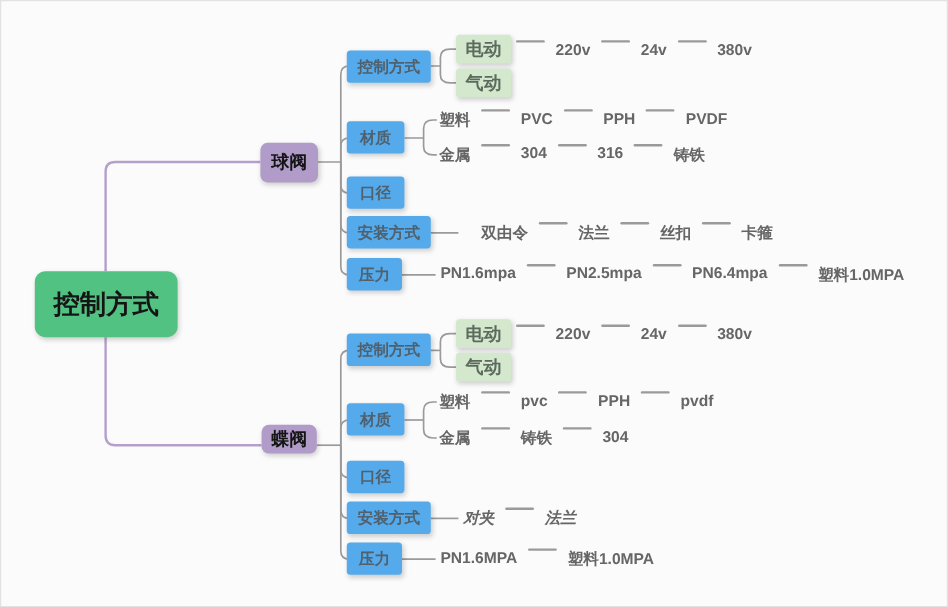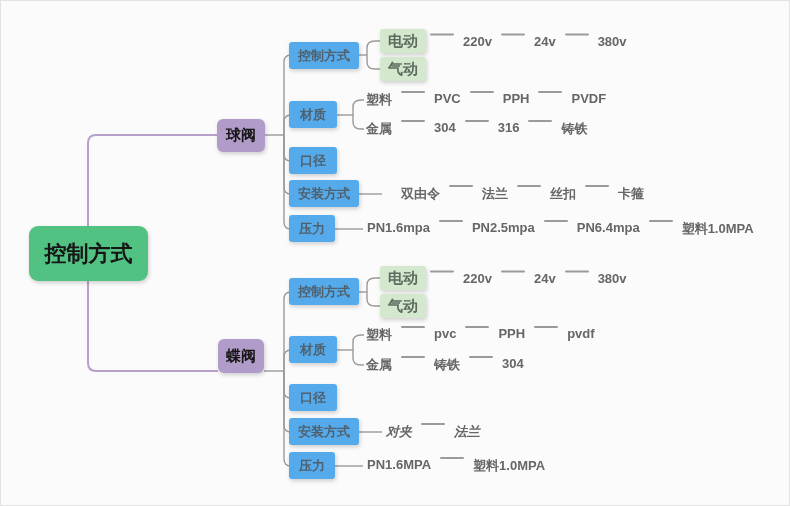--- a/index.html
+++ b/index.html
@@ -143,21 +143,21 @@
   <div class="chain" style="left:366px;top:228px;">
     <span class="chain-text">PN1.6mpa</span>
     <span class="dash"></span>
     <span class="chain-text">PN2.5mpa</span>
     <span class="dash"></span>
     <span class="chain-text">PN6.4mpa</span>
     <span class="dash"></span>
     <span class="chain-text">塑料1.0MPA</span>
   </div>
 
-  <div class="node branch-node" style="left:217px;top:338px;width:46px;height:34px;">蝶阀</div>
+  <div class="node branch-node" style="left:217px;top:353px;width:46px;height:24px;">蝶阀</div>
 
   <div class="node topic-node" style="left:288px;top:277px;width:70px;height:27px;">控制方式</div>
   <div class="node leaf-box" style="left:379px;top:265px;width:46px;height:24px;">电动</div>
   <div class="node leaf-box" style="left:379px;top:293px;width:46px;height:24px;">气动</div>
   <div class="chain" style="left:429px;top:277px;">
     <span class="dash"></span>
     <span class="chain-text">220v</span>
     <span class="dash"></span>
     <span class="chain-text">24v</span>
     <span class="dash"></span>

